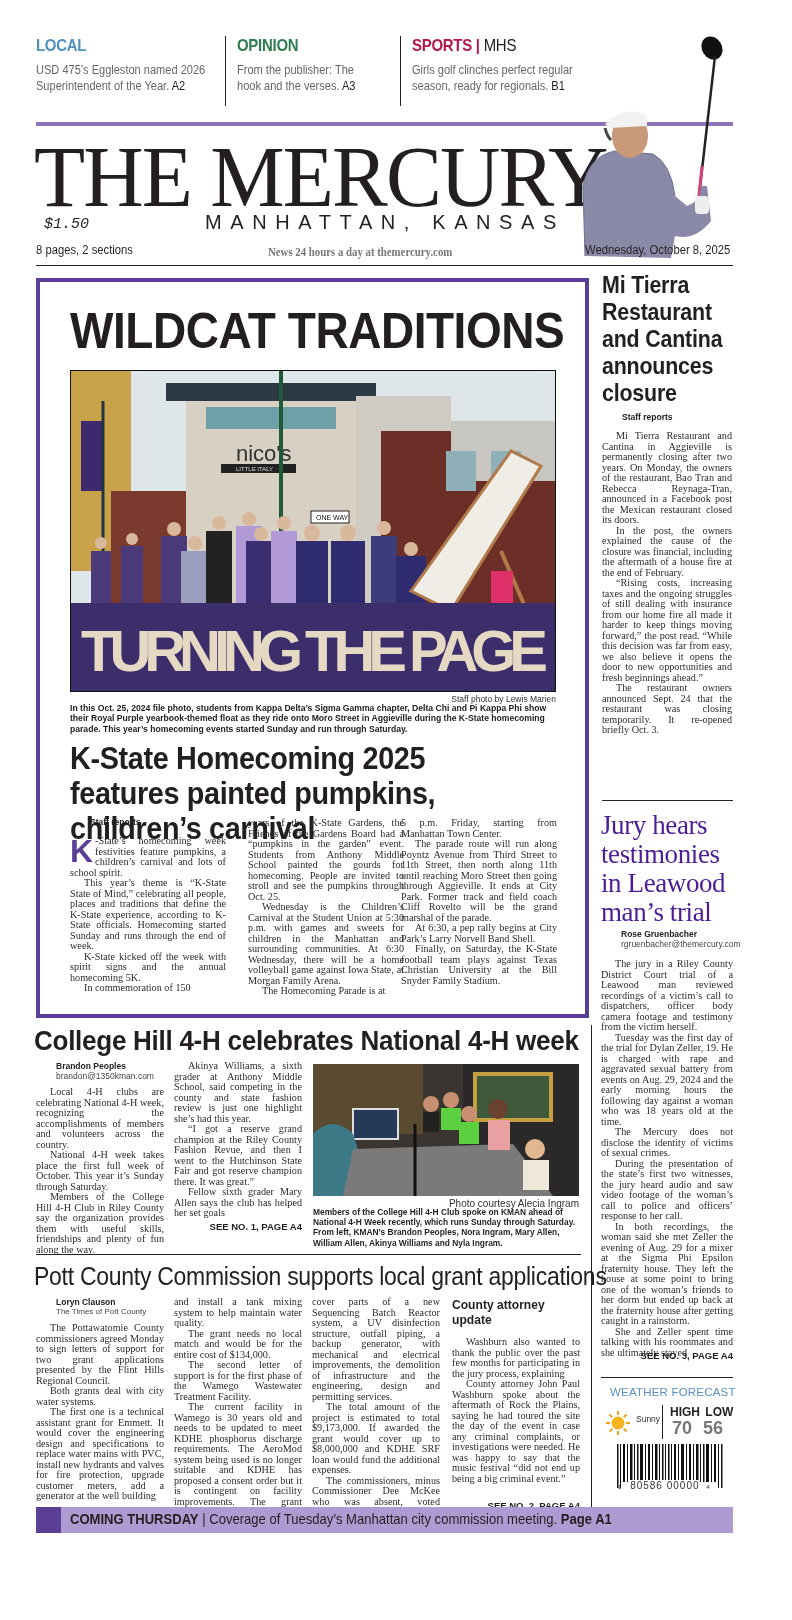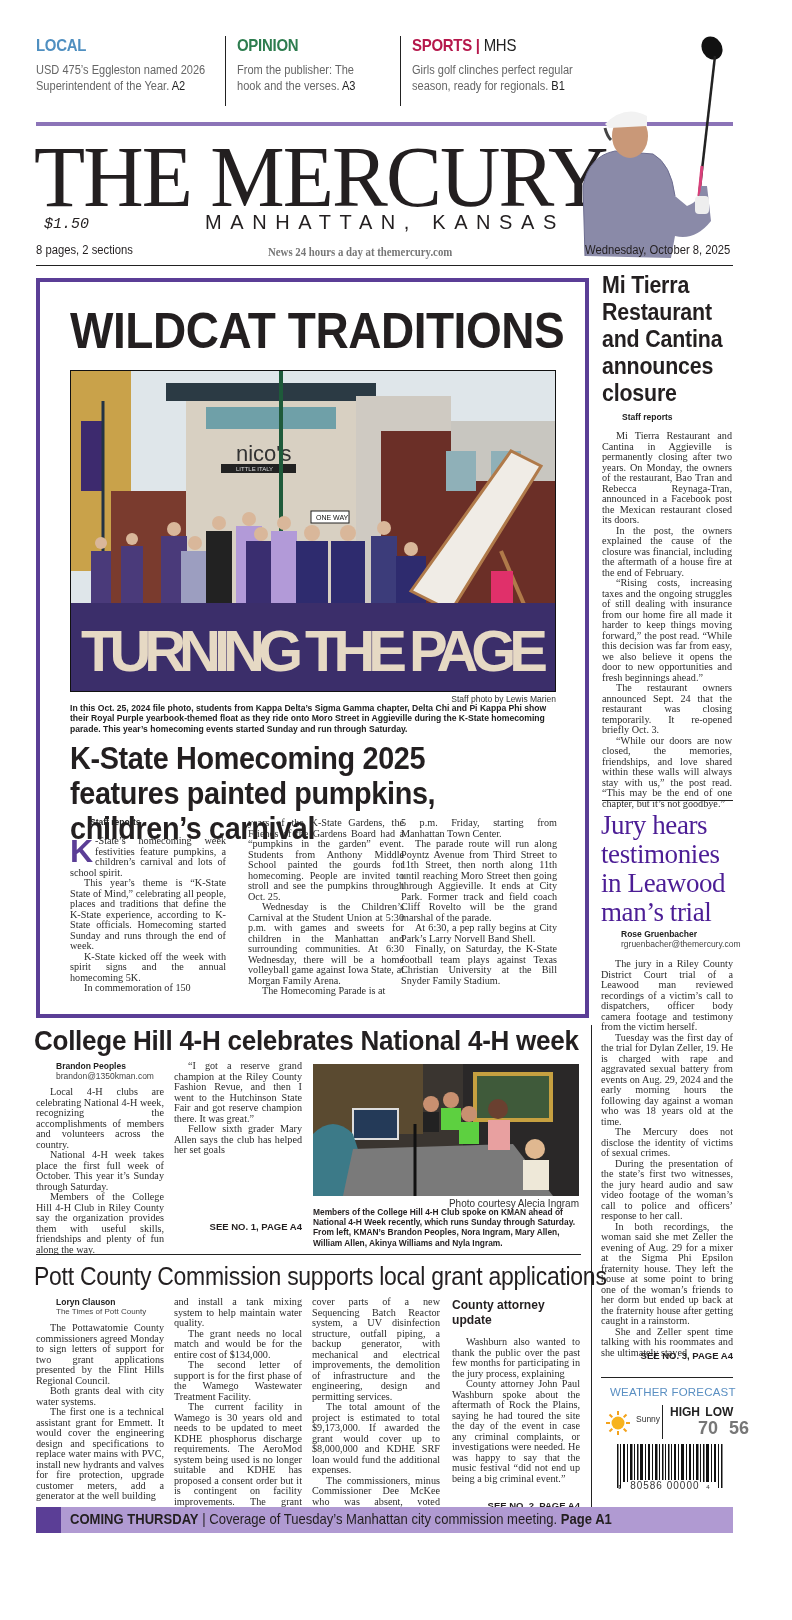--- a/index.html
+++ b/index.html
@@ -55,21 +55,21 @@
   .see3 { left: 601px; top: 1350px; width: 132px; text-align: right; font-size: 9.5px; font-weight: bold; }
   .rule-right2 { left: 601px; top: 1377px; width: 132px; height: 1px; background: #222; }
   .vrule-right { left: 591px; top: 1025px; width: 1px; height: 500px; background: #222; }
 
   
   .wx-title { left: 610px; top: 1386px; font-size: 11.5px; color: #5a8fc2; letter-spacing: 0.2px; }
   .sun { left: 605px; top: 1410px; width: 26px; height: 26px; }
   .sunny { left: 636px; top: 1414px; font-size: 8.5px; color: #333; }
   .wx-div { left: 662px; top: 1405px; width: 1px; height: 34px; background: #222; }
   .hl-labels { left: 670px; top: 1405px; font-size: 12px; font-weight: bold; color: #222; word-spacing: 2px; }
-  .hl-values { left: 672px; top: 1418px; font-size: 18px; font-weight: bold; color: #777; word-spacing: 6px; margin-left: 26px; }
+  .hl-values { left: 672px; top: 1418px; font-size: 18px; font-weight: bold; color: #777; word-spacing: 6px; }
   .barcode { left: 617px; top: 1444px; width: 108px; height: 46px; }
   .bc-nums { left: 618px; top: 1480px; width: 116px; font-size: 10px; color: #333; }
 
   
   .fourh-head { left: 34px; top: 1025px; font-size: 28px; font-weight: bold; letter-spacing: -0.3px; transform: scaleX(0.93); transform-origin: left; white-space: nowrap; }
   .fourh-by { left: 36px; top: 1061px; }
   .fourh-col1 { left: 36px; top: 1087px; width: 128px; }
   .fourh-col2 { left: 174px; top: 1061px; width: 128px; }
   .see1 { left: 174px; top: 1221px; width: 128px; text-align: right; font-size: 9.5px; font-weight: bold; }
   .photo2 { left: 313px; top: 1064px; width: 266px; height: 132px; overflow: hidden; }
@@ -231,21 +231,20 @@
   <p>Finally, on Saturday, the K-State football team plays against Texas Christian University at the Bill Snyder Family Stadium.</p>
 </div>
 
 <div class="abs mi-head">Mi Tierra Restaurant and Cantina announces closure</div>
 <div class="abs byline mi-by">Staff reports</div>
 <div class="abs body-text mi-body">
   <p>Mi Tierra Restaurant and Cantina in Aggieville is permanently closing after two years. On Monday, the owners of the restaurant, Bao Tran and Rebecca Reynaga-Tran, announced in a Facebook post the Mexican restaurant closed its doors.</p>
   <p>In the post, the owners explained the cause of the closure was financial, including the aftermath of a house fire at the end of February.</p>
   <p>“Rising costs, increasing taxes and the ongoing struggles of still dealing with insurance from our home fire all made it harder to keep things moving forward,” the post read. “While this decision was far from easy, we also believe it opens the door to new opportunities and fresh beginnings ahead.”</p>
   <p>The restaurant owners announced Sept. 24 that the restaurant was closing temporarily. It re-opened briefly Oct. 3.</p>
-  <p>“While our doors are now closed, the memories, friendships, and love shared within these walls will always stay with us,” the post read. “This may be the end of one chapter, but it’s not goodbye.”</p>
 </div>
 <div class="abs" style="left:602px; top:800px; width:131px; height:1px; background:#222;"></div>
 
 <div class="abs jury-head">Jury hears testimonies in Leawood man’s trial</div>
 <div class="abs byline jury-by">
   <div>Rose Gruenbacher</div>
   <div class="email">rgruenbacher@themercury.com</div>
 </div>
 <div class="abs body-text jury-body">
   <p>The jury in a Riley County District Court trial of a Leawood man reviewed recordings of a victim’s call to dispatchers, officer body camera footage and testimony from the victim herself.</p>
@@ -329,20 +328,21 @@
 <div class="abs byline fourh-by">
   <div>Brandon Peoples</div>
   <div class="email">brandon@1350kman.com</div>
 </div>
 <div class="abs body-text fourh-col1">
   <p>Local 4-H clubs are celebrating National 4-H week, recognizing the accomplishments of members and volunteers across the country.</p>
   <p>National 4-H week takes place the first full week of October. This year it’s Sunday through Saturday.</p>
   <p>Members of the College Hill 4-H Club in Riley County say the organization provides them with useful skills, friendships and plenty of fun along the way.</p>
 </div>
 <div class="abs body-text fourh-col2">
+  <p>Akinya Williams, a sixth grader at Anthony Middle School, said competing in the county and state fashion review is just one highlight she’s had this year.</p>
   <p>“I got a reserve grand champion at the Riley County Fashion Revue, and then I went to the Hutchinson State Fair and got reserve champion there. It was great.”</p>
   <p>Fellow sixth grader Mary Allen says the club has helped her set goals</p>
 </div>
 <div class="abs see1">SEE NO. 1, PAGE A4</div>
 
 <div class="abs photo2">
   <svg width="266" height="132" viewBox="0 0 266 132">
     <rect width="266" height="132" fill="#3a3530"></rect>
     <rect x="0" y="0" width="110" height="70" fill="#5a4a30"></rect>
     <rect x="150" y="0" width="116" height="132" fill="#2a2828"></rect>

